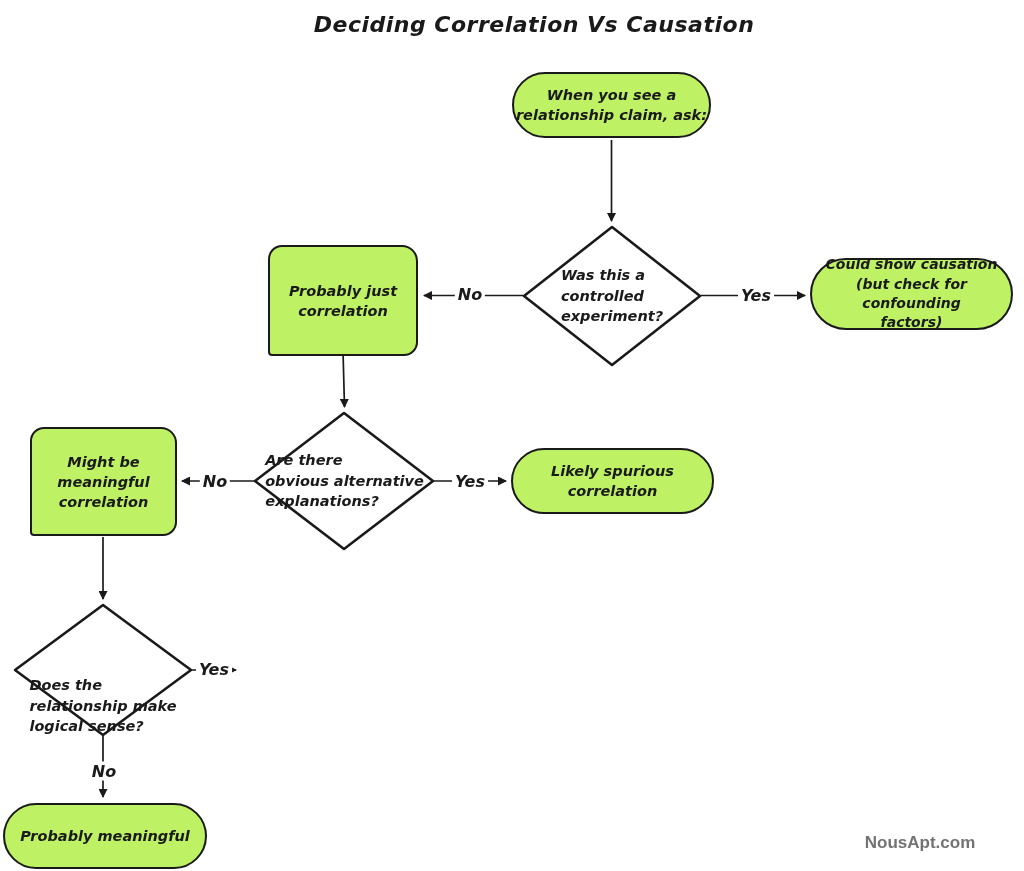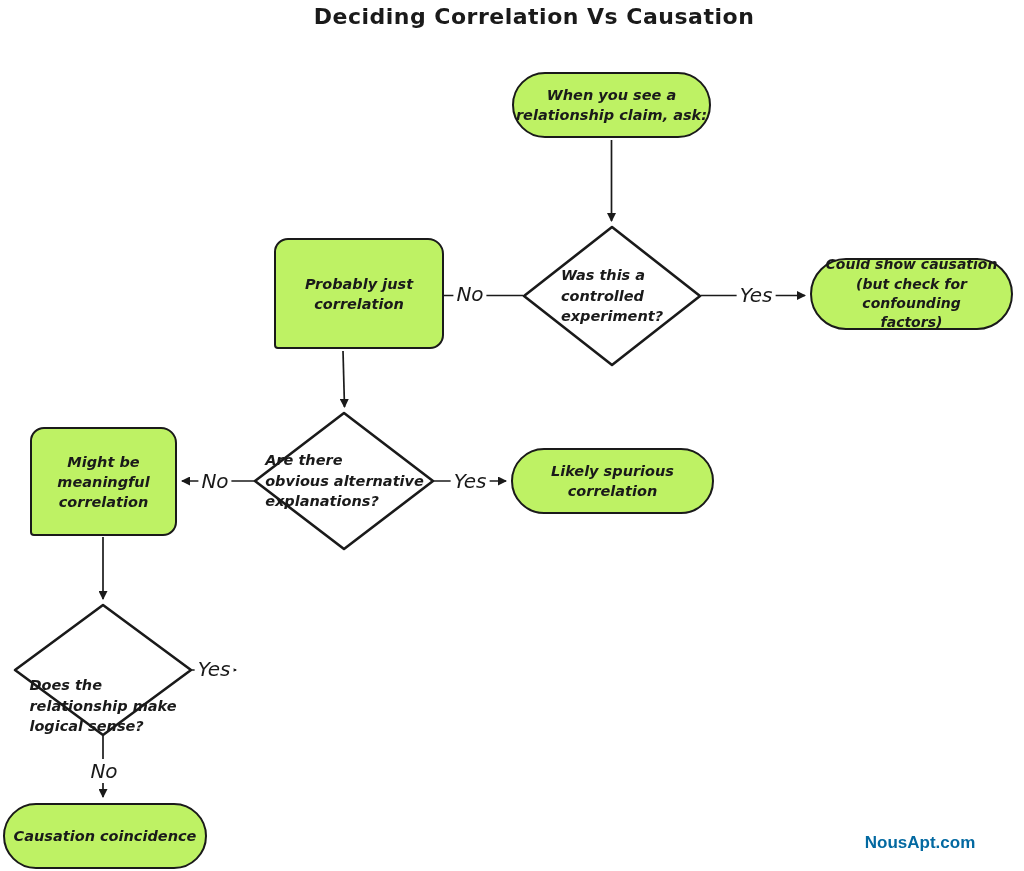--- a/index.html
+++ b/index.html
@@ -13,23 +13,24 @@
     color: #1a1a1a;
   }
   #edge-layer {
     position: absolute;
     left: 0; top: 0;
     width: 1024px; height: 871px;
     z-index: 1;
   }
   .title {
     position: absolute;
-    left: 534px; top: 4px;
+    left: 534px; top: 12px;
     transform: translateX(-50%);
     font-size: 22px;
+    font-style: italic;
     font-weight: bold;
     letter-spacing: 0.5px;
     white-space: nowrap;
     z-index: 3;
   }
   .node {
     position: absolute;
     display: flex;
     align-items: center;
     justify-content: center;
@@ -58,32 +59,32 @@
     line-height: 1.42;
     background: transparent;
     z-index: 2;
   }
   .edge-label {
     position: absolute;
     transform: translate(-50%, -50%);
     background: #ffffff;
     padding: 0 3px;
     font-style: italic;
-    font-weight: 400;
-    font-size: 20px;
+    font-weight: 700;
+    font-size: 16px;
     z-index: 3;
   }
   .watermark {
     position: absolute;
     left: 920px; top: 843px;
     transform: translate(-50%, -50%);
     font-family: "Liberation Sans", sans-serif;
     font-weight: bold;
     font-size: 17px;
-    color: #0369a1;
+    color: #737373;
     z-index: 3;
   }
 </style>
 </head>
 <body>
 
 <div id="canvas">
 
   <svg id="edge-layer" viewBox="0 0 1024 871" xmlns="http://www.w3.org/2000/svg">
     <defs>
@@ -105,36 +106,36 @@
     <line x1="103" y1="537" x2="103" y2="599" stroke="#1a1a1a" stroke-width="1.7" marker-end="url(#arrow)"></line>
     <line x1="192" y1="670" x2="236" y2="670" stroke="#1a1a1a" stroke-width="1.7" marker-end="url(#arrow)"></line>
     <line x1="103" y1="736" x2="103" y2="797" stroke="#1a1a1a" stroke-width="1.7" marker-end="url(#arrow)"></line>
   </svg>
 
   <div class="title">Deciding Correlation Vs Causation</div>
 
   <div class="node stadium" style="left:512px; top:72px; width:199px; height:66px;">When you see a
 relationship claim, ask:</div>
 
-  <div class="node process" style="left:268px; top:238px; width:170px; height:111px;margin-left:6px;">Probably just
+  <div class="node process" style="left:268px; top:245px; width:150px; height:111px;">Probably just
 correlation</div>
 
   <div class="node stadium" style="left:810px; top:258px; width:203px; height:72px; font-size:14px;text-align:center;">Could show causation
 (but check for confounding
 factors)</div>
 
   <div class="node process" style="left:30px; top:427px; width:147px; height:109px;">Might be
 meaningful
 correlation</div>
 
   <div class="node stadium" style="left:511px; top:448px; width:203px; height:66px;">Likely spurious
 correlation</div>
 
 
-  <div class="node stadium" style="left:3px; top:803px; width:204px; height:66px;">Causation coincidence</div>
+  <div class="node stadium" style="left:3px; top:803px; width:204px; height:66px;">Probably meaningful</div>
 
   <div class="diamond-label" style="left:537px; top:252px; width:150px; height:88px;">Was this a
 controlled
 experiment?</div>
 
   <div class="diamond-label" style="left:262px; top:438px; width:165px; height:86px;">Are there
 obvious alternative
 explanations?</div>
 
   <div class="diamond-label" style="left:23px; top:663px; width:160px; height:86px;">Does the

